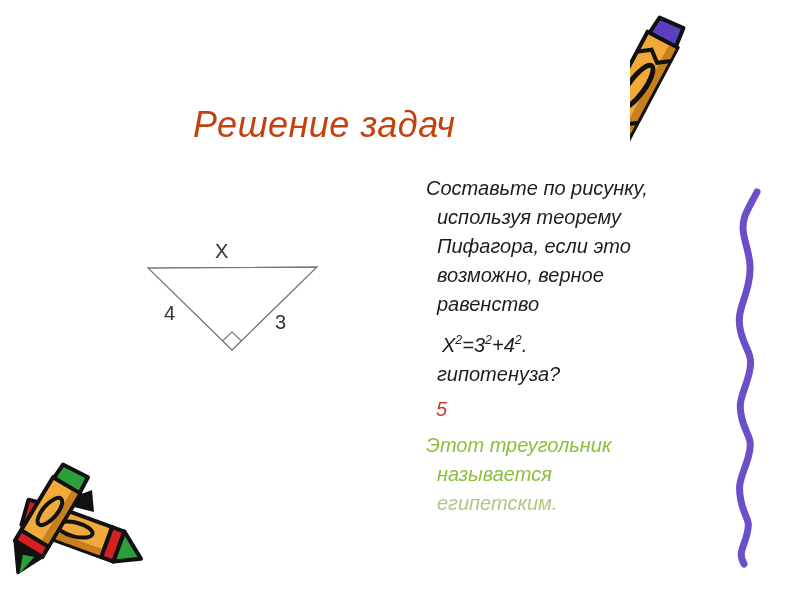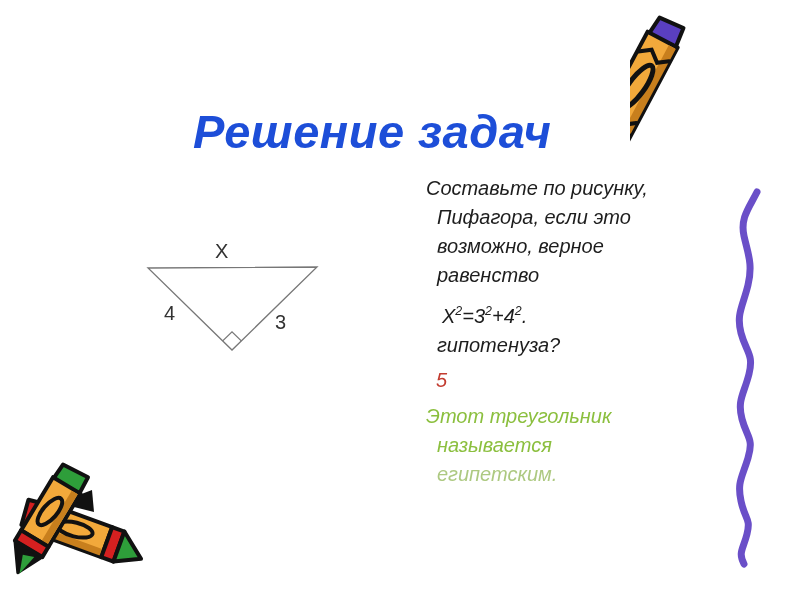--- a/index.html
+++ b/index.html
@@ -6,26 +6,25 @@
   #slide{
     position:relative;
     width:800px;height:600px;
     background:#ffffff;
     overflow:hidden;
     font-family:"Liberation Sans", sans-serif;
   }
   #title{
     position:absolute;
     left:193px;top:104px;
-    font-size:47px;
+    font-size:36px;
     font-style:italic;
-    color:#1d4ed8;
+    color:#c2410c;
     letter-spacing:0.5px;
     white-space:nowrap;
-    font-weight:bold;
   }
   
   #bodycol{
     position:absolute;
     left:420px;top:174px;
     width:320px;
     font-style:italic;
     font-size:20px;
     line-height:29px;
     color:#1d1d1d;
@@ -56,20 +55,21 @@
   <svg id="diagram" width="200" height="130" viewBox="0 0 200 130">
     <polygon points="13,33 182,32 97,115" fill="none" stroke-width="1.3" stroke="#777777"></polygon>
     <path d="M87.7,105.9 L97,96.8 L106.3,105.9" fill="none" stroke-width="1.3" stroke="#777777"></path>
     <text x="80" y="23">X</text>
     <text x="29" y="85">4</text>
     <text x="140" y="94">3</text>
   </svg>
 
   <div id="bodycol">
     <div class="ln">Составьте по рисунку,</div>
+    <div class="ln cont">используя теорему</div>
     <div class="ln cont">Пифагора, если это</div>
     <div class="ln cont">возможно, верное</div>
     <div class="ln cont">равенство</div>
     <div class="ln formula"><span>X</span><sup>2</sup><span>=3</span><sup>2</sup><span>+4</span><sup>2</sup><span>.</span></div>
     <div class="ln cont">гипотенуза?</div>
     <div class="ln answer">5</div>
     <div class="ln note">Этот треугольник</div>
     <div class="ln cont note2">называется</div>
     <div class="ln cont note3">египетским.</div>
   </div>

